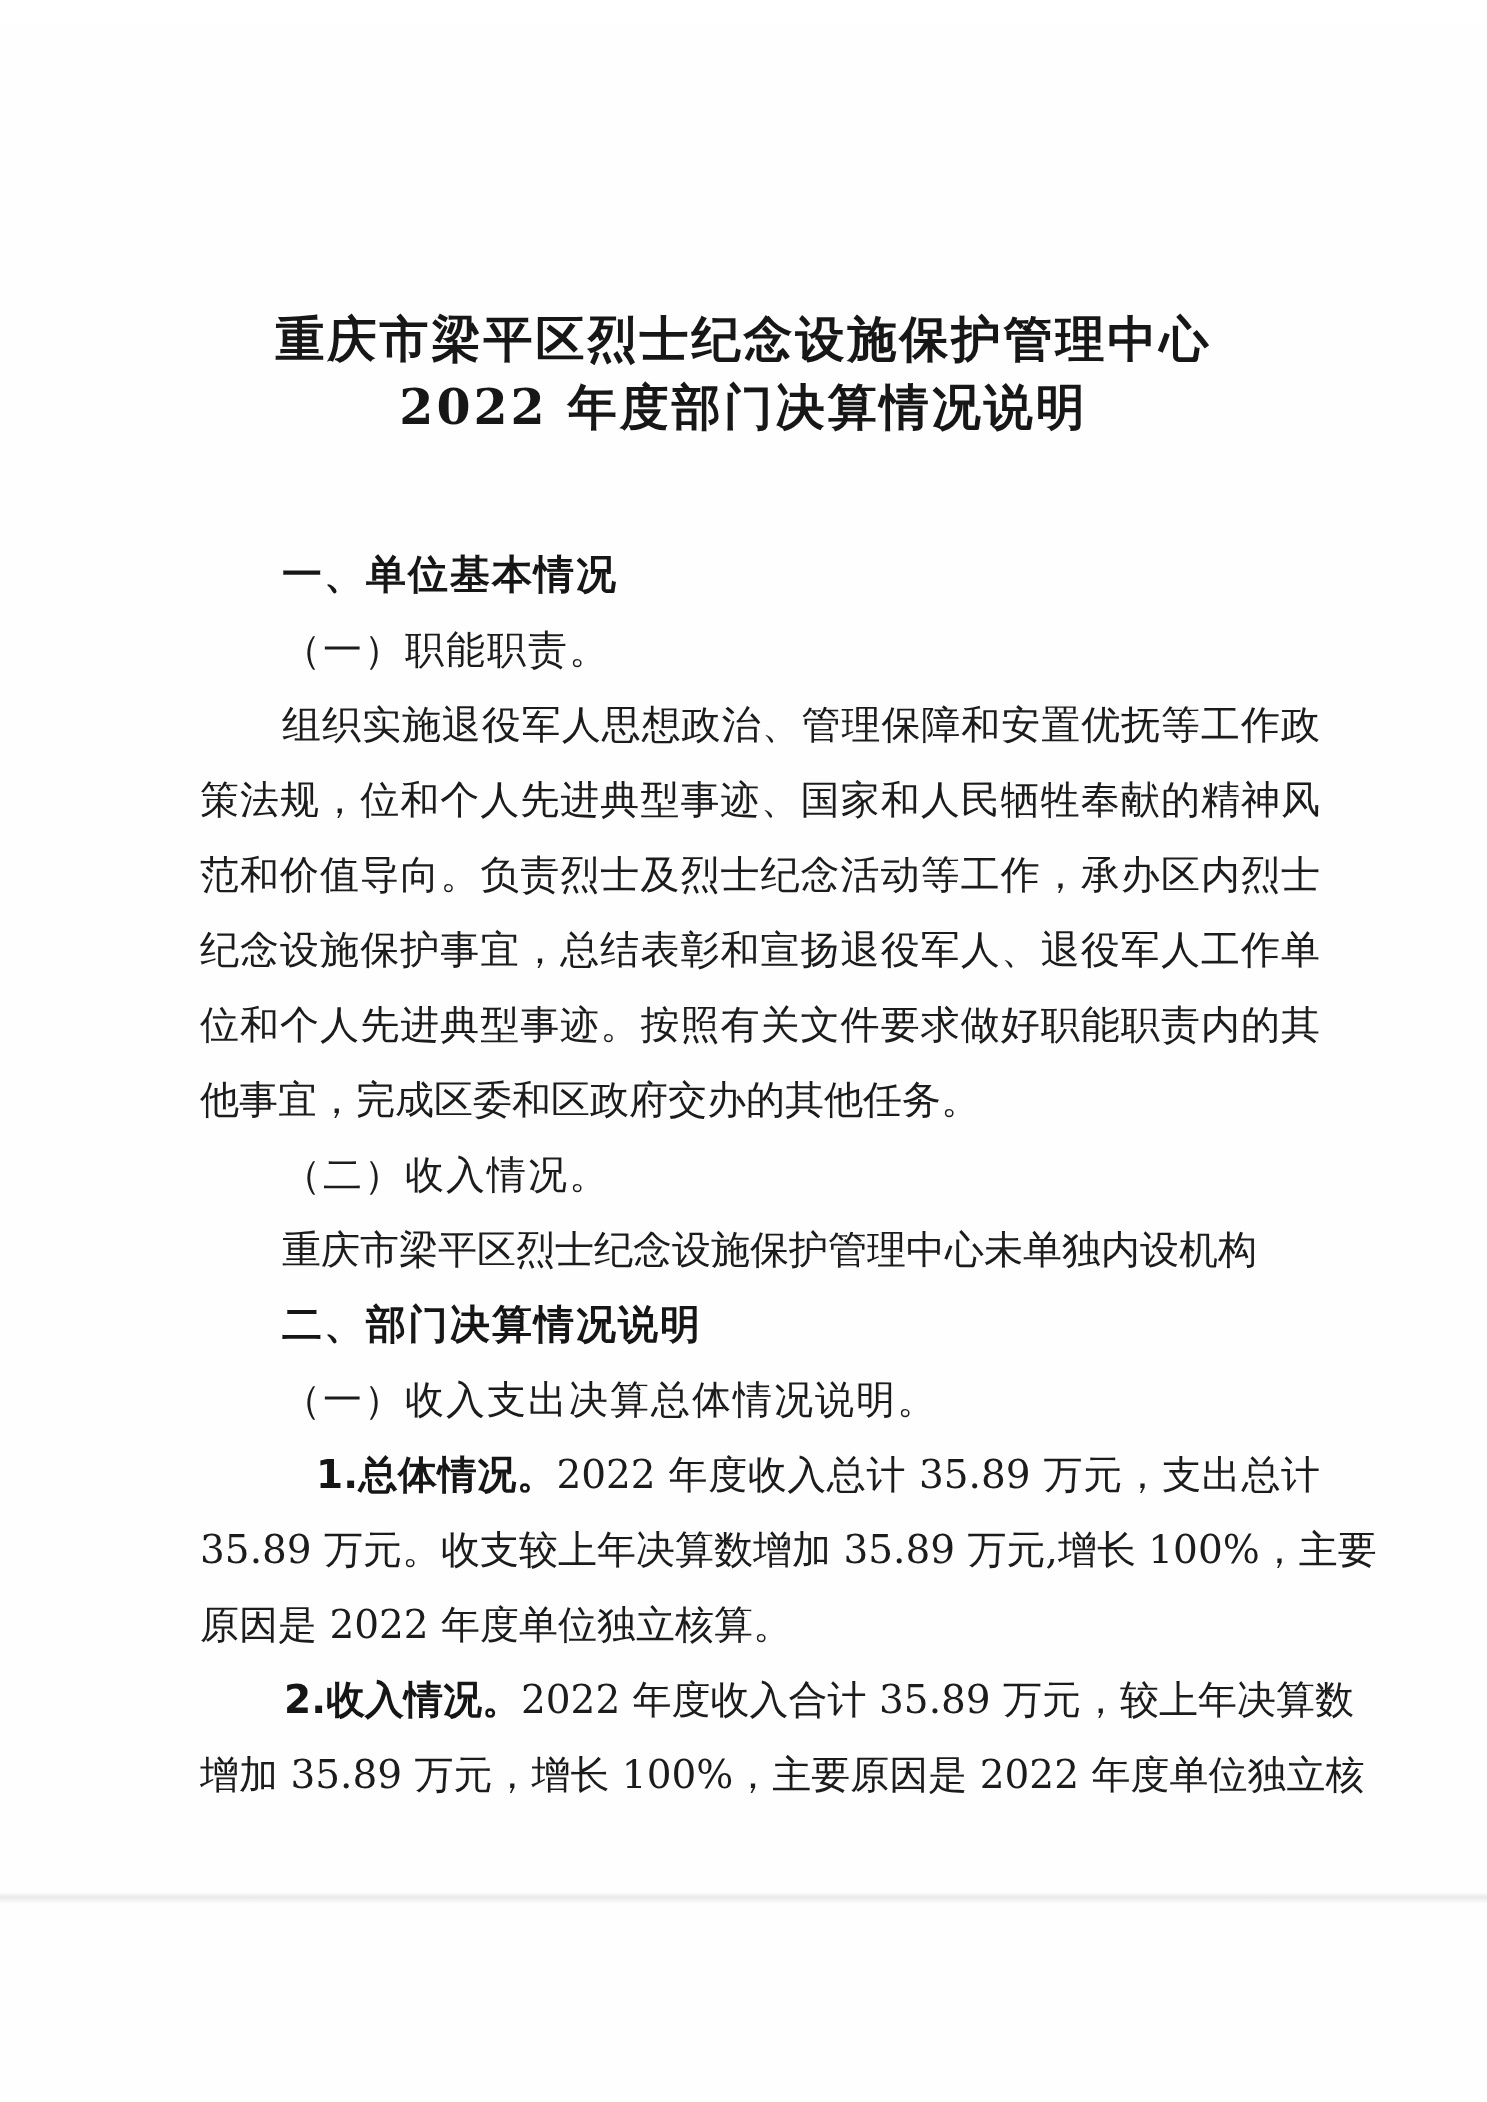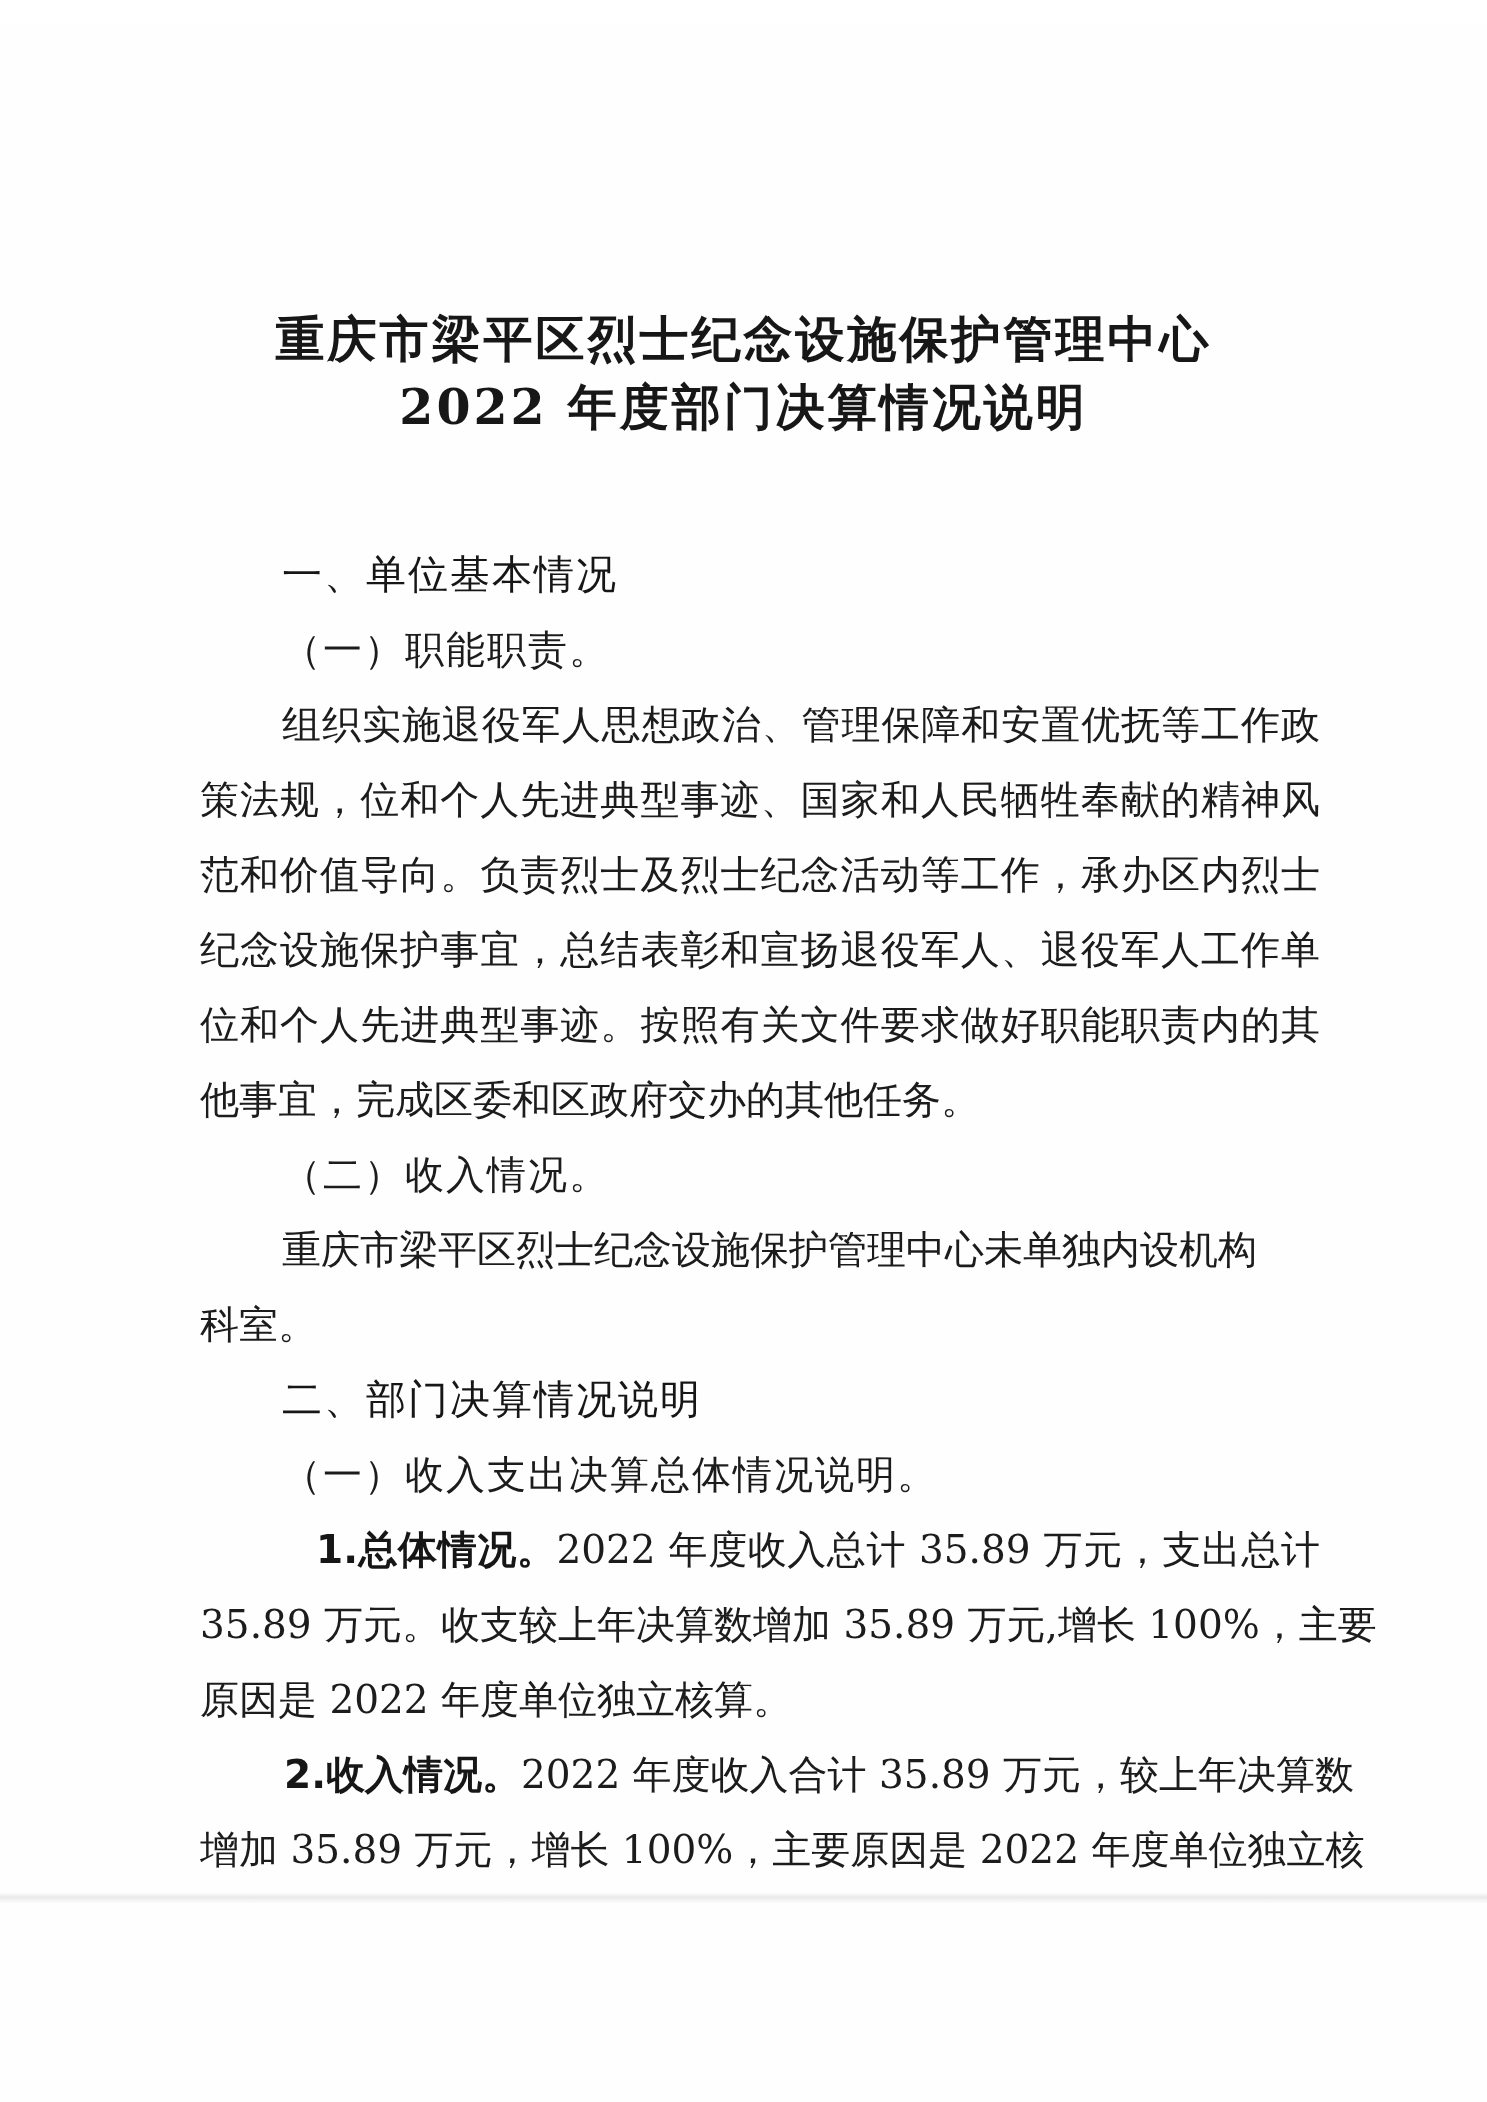--- a/index.html
+++ b/index.html
@@ -43,21 +43,21 @@
     white-space: nowrap;
     text-align: left;
   }
   
   .row.jfull {
     text-align: justify;
     text-align-last: justify;
   }
   .row.heading {
     font-family: "DejaVu Sans", sans-serif;
-    font-weight: 400;
+    font-weight: 700;
     font-size: 40px;
     padding-left: 82px;
     letter-spacing: 2px;
     color: #161616;
   }
   .row.subheading {
     padding-left: 82px;
     letter-spacing: 2px;
   }
   .row.indent { padding-left: 82px; }
@@ -98,21 +98,20 @@
     <div class="row indent jfull">组织实施退役军人思想政治、管理保障和安置优抚等工作政</div>
     <div class="row jfull">策法规，位和个人先进典型事迹、国家和人民牺牲奉献的精神风</div>
     <div class="row jfull">范和价值导向。负责烈士及烈士纪念活动等工作，承办区内烈士</div>
     <div class="row jfull">纪念设施保护事宜，总结表彰和宣扬退役军人、退役军人工作单</div>
     <div class="row jfull">位和个人先进典型事迹。按照有关文件要求做好职能职责内的其</div>
     <div class="row">他事宜，完成区委和区政府交办的其他任务。</div>
 
     <div class="row subheading">（二）收入情况。</div>
 
     <div class="row indent">重庆市梁平区烈士纪念设施保护管理中心未单独内设机构</div>
-    <div class="row">科室。</div>
 
     <div class="row heading">二、部门决算情况说明</div>
 
     <div class="row subheading">（一）收入支出决算总体情况说明。</div>
 
     <div class="row indent-num1 jfull"><span class="lead">1.总体情况。</span><span>2022 年度收入总计 35.89 万元，支出总计</span></div>
     <div class="row jfull">35.89 万元。收支较上年决算数增加 35.89 万元,增长 100%，主要</div>
     <div class="row">原因是 2022 年度单位独立核算。</div>
 
     <div class="row indent-num2 jfull"><span class="lead">2.收入情况。</span><span>2022 年度收入合计 35.89 万元，较上年决算数</span></div>

